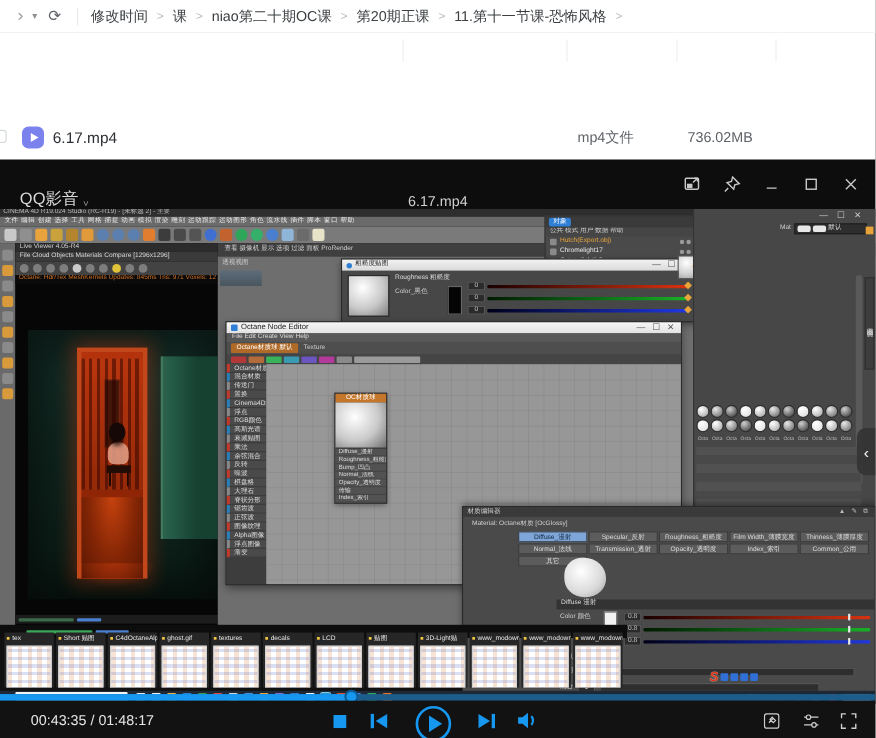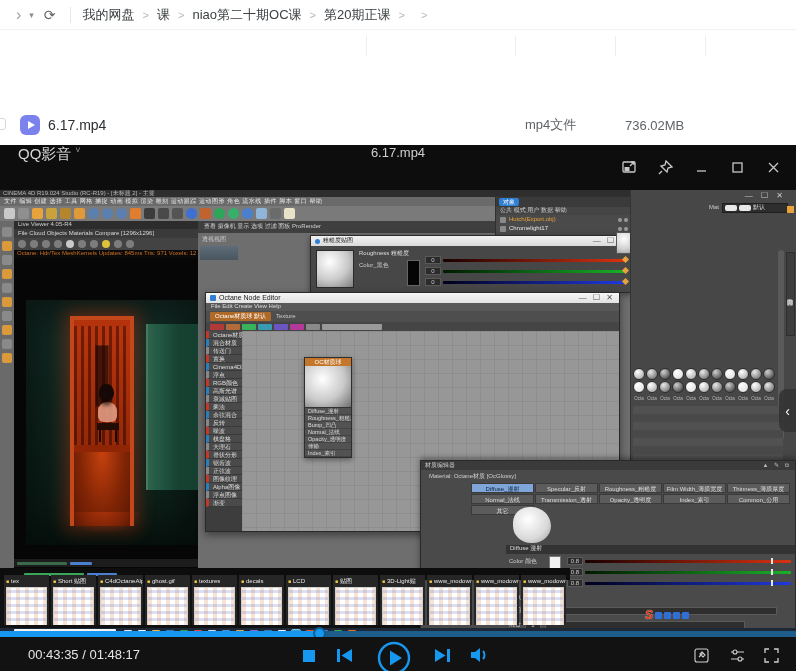--- a/index.html
+++ b/index.html
@@ -29,21 +29,21 @@
 .frow .fname{position:absolute;left:48px;top:50%;transform:translateY(-50%);font-size:14px;color:#2b2f33}
 .frow .ftype{position:absolute;left:525px;top:50%;transform:translateY(-50%)}
 .frow .fsize{position:absolute;left:625px;top:50%;transform:translateY(-50%)}
 .folder-ic{position:absolute;left:19px;top:50%;margin-top:-8px;width:23px;height:16px;background:#f6c844;border-radius:2px}
 .folder-ic::before{content:"";position:absolute;left:0;top:-3px;width:10px;height:4px;background:#f3ba32;border-radius:2px 2px 0 0}
 .video-ic{position:absolute;left:20px;top:50%;margin-top:-10px;width:20px;height:20px;background:#7b82ee;border-radius:6px}
 .video-ic::after{content:"";position:absolute;left:8px;top:6px;border-left:7px solid #fff;border-top:4px solid transparent;border-bottom:4px solid transparent}
 
 
 .qqwin{position:absolute;left:0;top:145px;width:796px;height:526px;background:#0d0d0d}
-.qqtitle{position:absolute;left:0;top:0;width:796px;height:45px;display:flex;align-items:flex-start}
+.qqtitle{position:absolute;left:0;top:0;width:796px;height:45px;display:flex;align-items:flex-end}
 .qqname{color:#d8d8d8;font-size:15px;margin-left:18px}
 .qqcaret{color:#9a9a9a;font-size:9px;margin-left:4px}
 .qqfile{position:absolute;left:0;right:0;text-align:center;color:#cfcfcf;font-size:13px}
 .qqbtns{position:absolute;right:12px;top:0;height:45px;display:flex;align-items:center;gap:14px}
 .qqbtns .ib{width:22px;height:22px;display:flex;align-items:center;justify-content:center;cursor:pointer}
 .qqbtns svg{stroke:#c8c8c8;fill:none;stroke-width:1.3}
 
 
 .vid{position:absolute;left:0;top:45px;width:796px;height:450px;background:#111;overflow:hidden;font-family:"Liberation Sans","DejaVu Sans",sans-serif}
 .vid .t6{font-size:6px;line-height:1.2}
@@ -238,28 +238,29 @@
 <body>
 
 <div class="screen">
 
   <div class="topbar">
     <span class="nav-fwd">›</span>
     <span class="caret">▾</span>
     <span class="refresh">⟳</span>
     <span class="vdiv"></span>
     <nav class="crumbs">
-      <a>我的网盘</a>
+      <a>修改时间</a>
       <span class="sep">&gt;</span>
       <a>课</a>
       <span class="sep">&gt;</span>
       <a>niao第二十期OC课</a>
       <span class="sep">&gt;</span>
       <a>第20期正课</a>
       <span class="sep">&gt;</span>
+      <a>11.第十一节课-恐怖风格</a>
       <span class="sep">&gt;</span>
     </nav>
   </div>
 
   <span class="col-div" style="left:366px"></span>
   <span class="col-div" style="left:515px"></span>
   <span class="col-div" style="left:615px"></span>
   <span class="col-div" style="left:705px"></span>
 
   <div class="frow" style="top:104px;height:41px">

